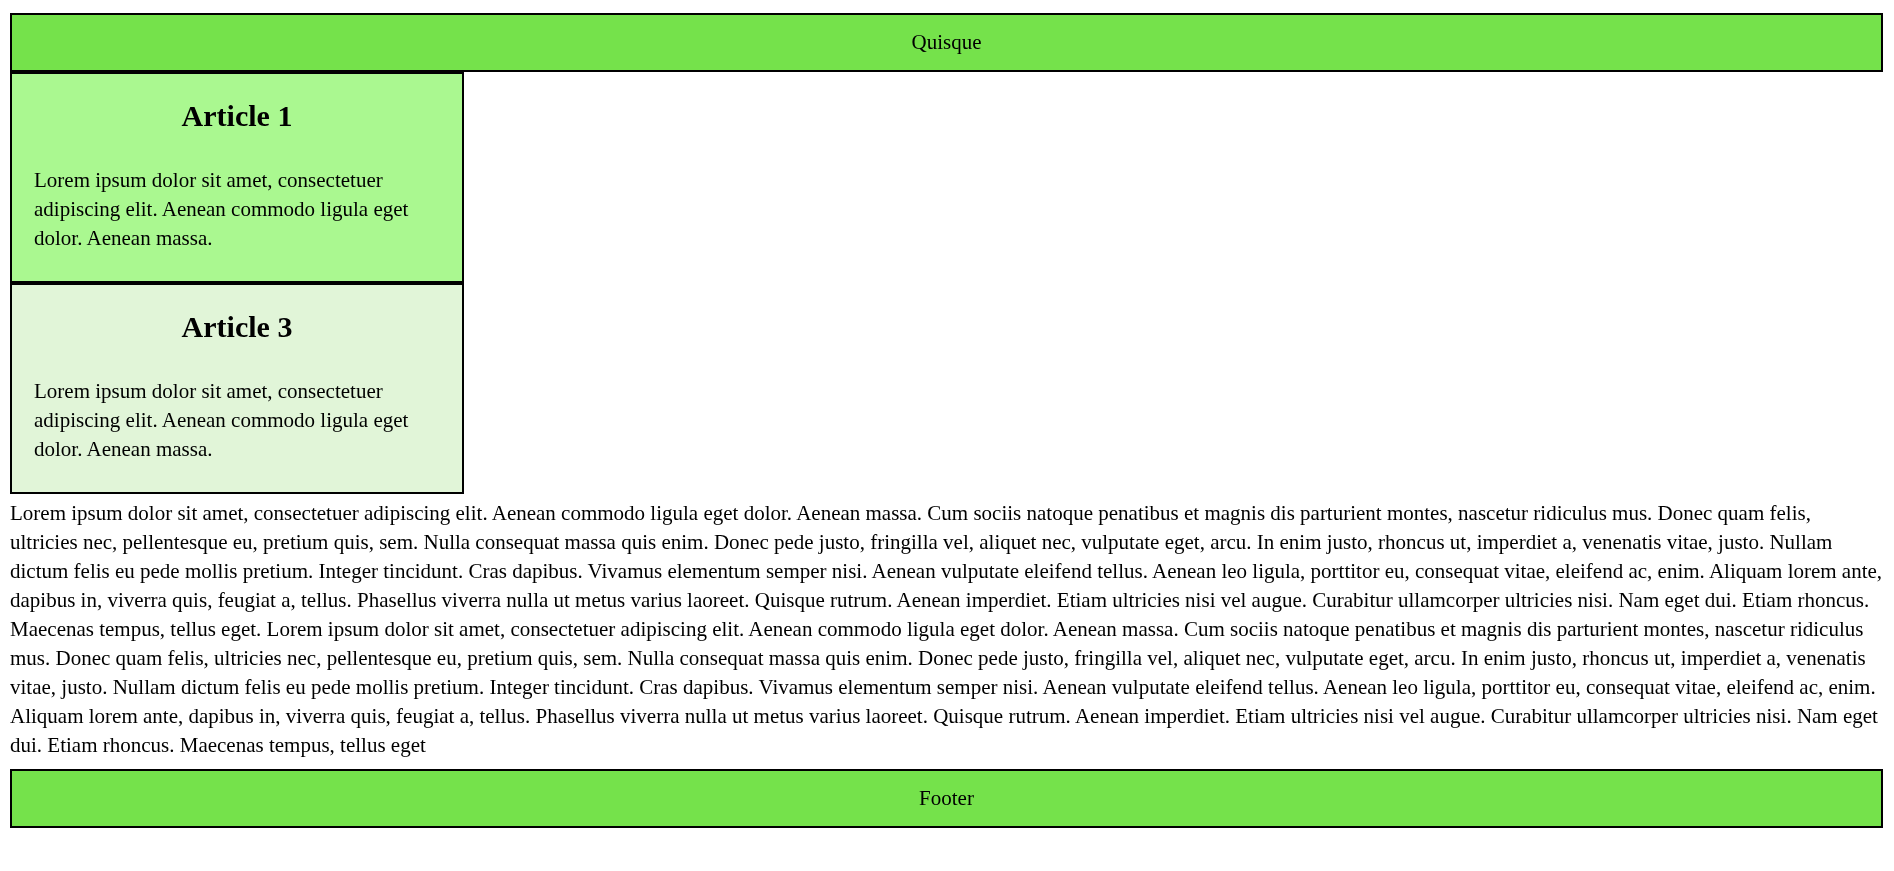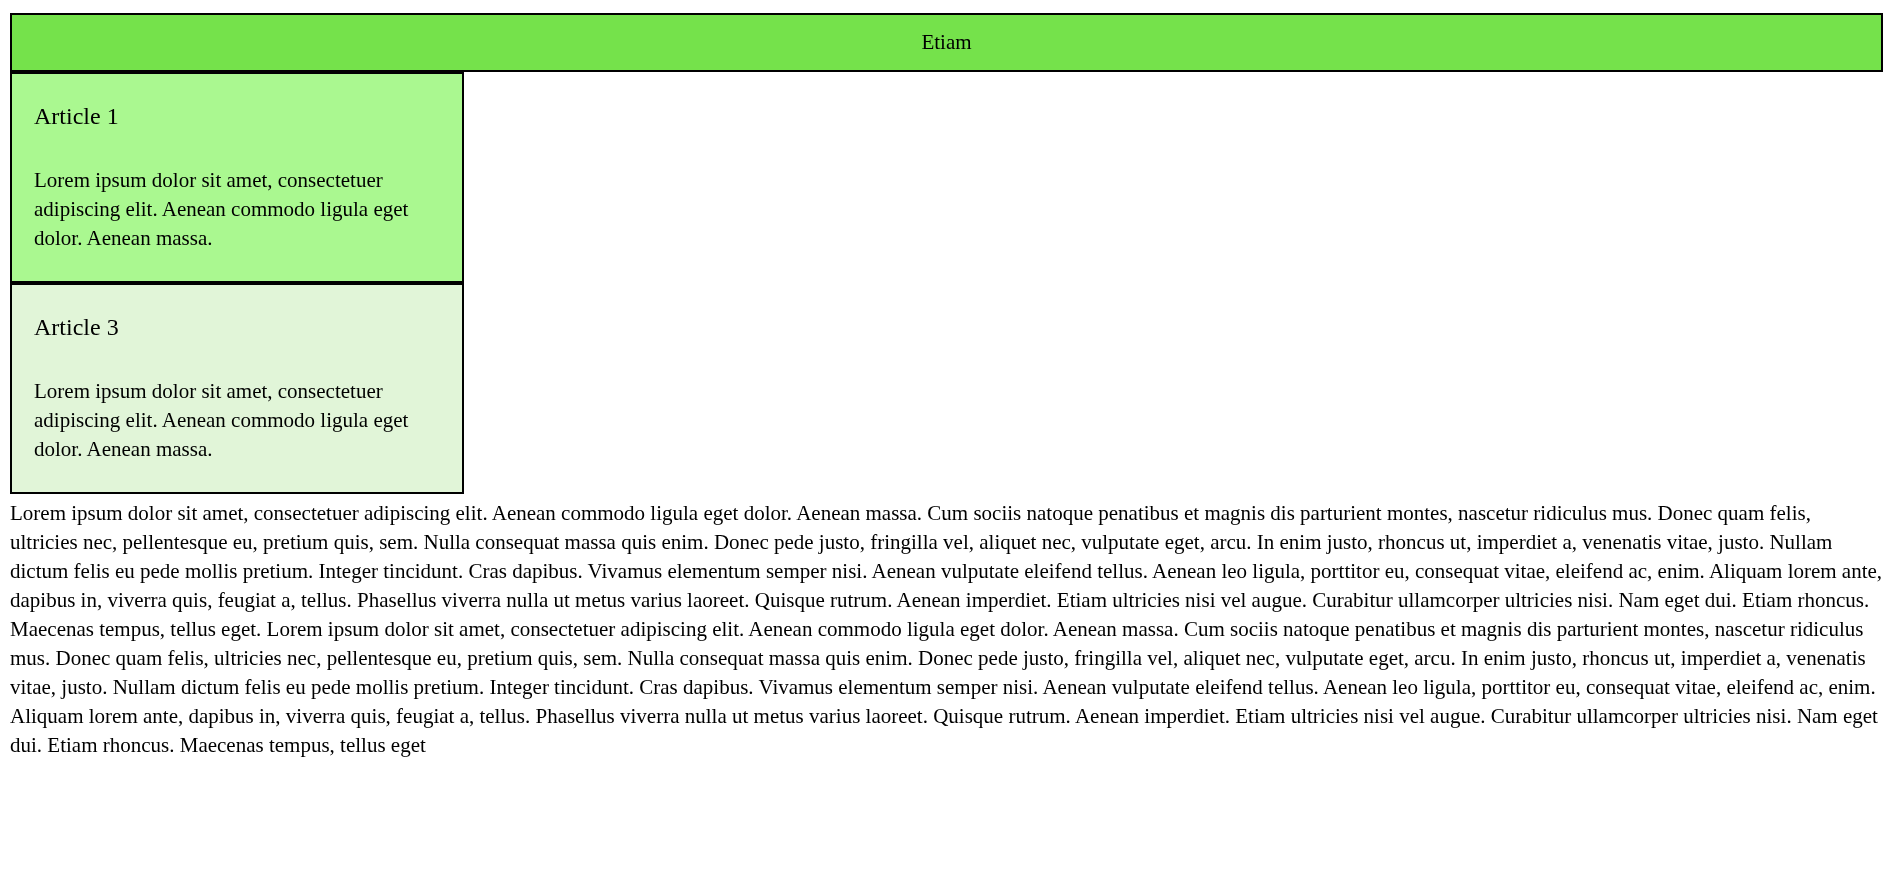--- a/index.html
+++ b/index.html
@@ -25,50 +25,54 @@
   .article {
     width: 454px;
     box-sizing: border-box;
     border: 2px solid var(--border, #000000);
     padding: 20px 22px 28px 22px;
   }
   .article-1 { background: var(--article-1-bg, #aaf890); }
   .article-2 { background: var(--article-2-bg, #e1f5d8); }
   .article h1 {
     margin: 0 0 28px 0;
-    font-size: 24px;
+    font-size: 30px;
     line-height: 44px;
-    font-weight: normal;
+    font-weight: bold;
+    text-align: center;
   }
   .article p {
     margin: 0;
   }
   .main-paragraph {
     margin: 5px 0 9px 0;
   }
 </style>
 </head>
 <body>
 
 <div>
 
   <header>
-    <span>Etiam</span>
+    <span>Quisque</span>
   </header>
 
   <section class="articles">
 
     <article class="article article-1">
       <h1>Article 1</h1>
       <p>Lorem ipsum dolor sit amet, consectetuer adipiscing elit. Aenean commodo ligula eget dolor. Aenean massa.</p>
     </article>
 
     <article class="article article-2">
       <h1>Article 3</h1>
       <p>Lorem ipsum dolor sit amet, consectetuer adipiscing elit. Aenean commodo ligula eget dolor. Aenean massa.</p>
     </article>
 
   </section>
 
   <p class="main-paragraph">Lorem ipsum dolor sit amet, consectetuer adipiscing elit. Aenean commodo ligula eget dolor. Aenean massa. Cum sociis natoque penatibus et magnis dis parturient montes, nascetur ridiculus mus. Donec quam felis, ultricies nec, pellentesque eu, pretium quis, sem. Nulla consequat massa quis enim. Donec pede justo, fringilla vel, aliquet nec, vulputate eget, arcu. In enim justo, rhoncus ut, imperdiet a, venenatis vitae, justo. Nullam dictum felis eu pede mollis pretium. Integer tincidunt. Cras dapibus. Vivamus elementum semper nisi. Aenean vulputate eleifend tellus. Aenean leo ligula, porttitor eu, consequat vitae, eleifend ac, enim. Aliquam lorem ante, dapibus in, viverra quis, feugiat a, tellus. Phasellus viverra nulla ut metus varius laoreet. Quisque rutrum. Aenean imperdiet. Etiam ultricies nisi vel augue. Curabitur ullamcorper ultricies nisi. Nam eget dui. Etiam rhoncus. Maecenas tempus, tellus eget. Lorem ipsum dolor sit amet, consectetuer adipiscing elit. Aenean commodo ligula eget dolor. Aenean massa. Cum sociis natoque penatibus et magnis dis parturient montes, nascetur ridiculus mus. Donec quam felis, ultricies nec, pellentesque eu, pretium quis, sem. Nulla consequat massa quis enim. Donec pede justo, fringilla vel, aliquet nec, vulputate eget, arcu. In enim justo, rhoncus ut, imperdiet a, venenatis vitae, justo. Nullam dictum felis eu pede mollis pretium. Integer tincidunt. Cras dapibus. Vivamus elementum semper nisi. Aenean vulputate eleifend tellus. Aenean leo ligula, porttitor eu, consequat vitae, eleifend ac, enim. Aliquam lorem ante, dapibus in, viverra quis, feugiat a, tellus. Phasellus viverra nulla ut metus varius laoreet. Quisque rutrum. Aenean imperdiet. Etiam ultricies nisi vel augue. Curabitur ullamcorper ultricies nisi. Nam eget dui. Etiam rhoncus. Maecenas tempus, tellus eget</p>
 
+  <footer>
+    <span>Footer</span>
+  </footer>
 
 </div>
 
 </body></html>

